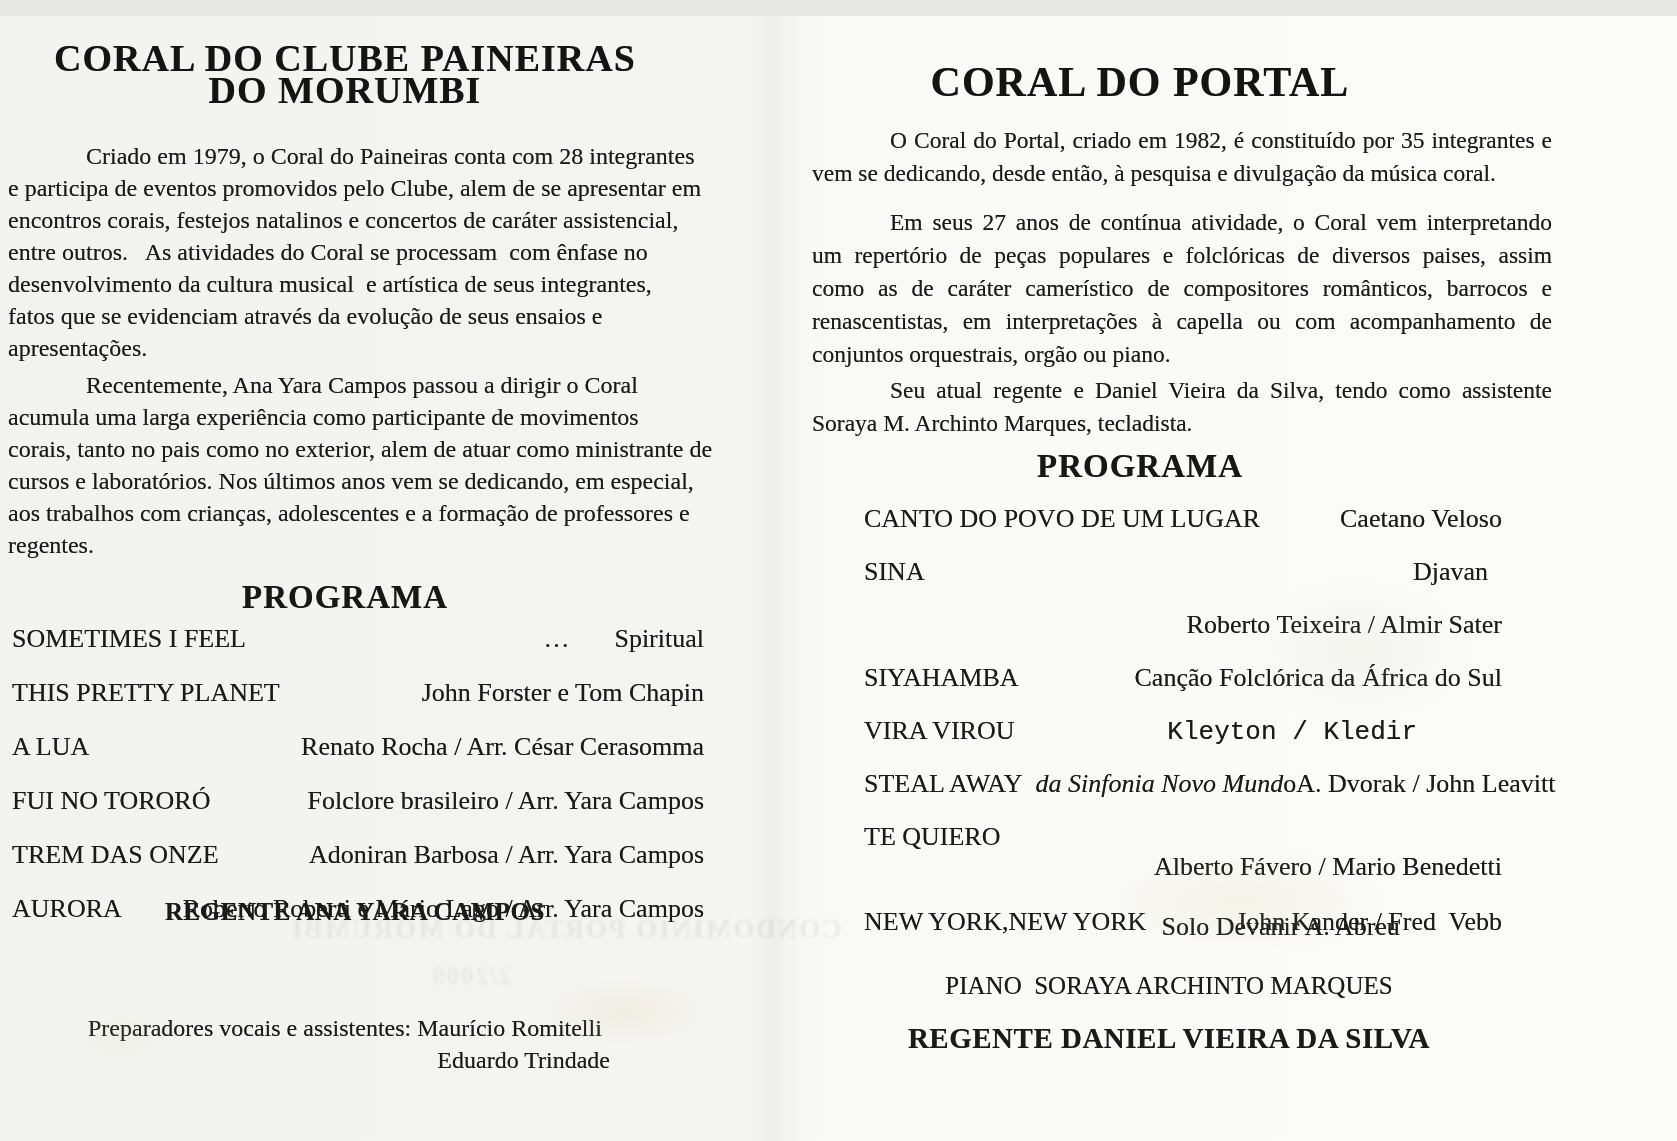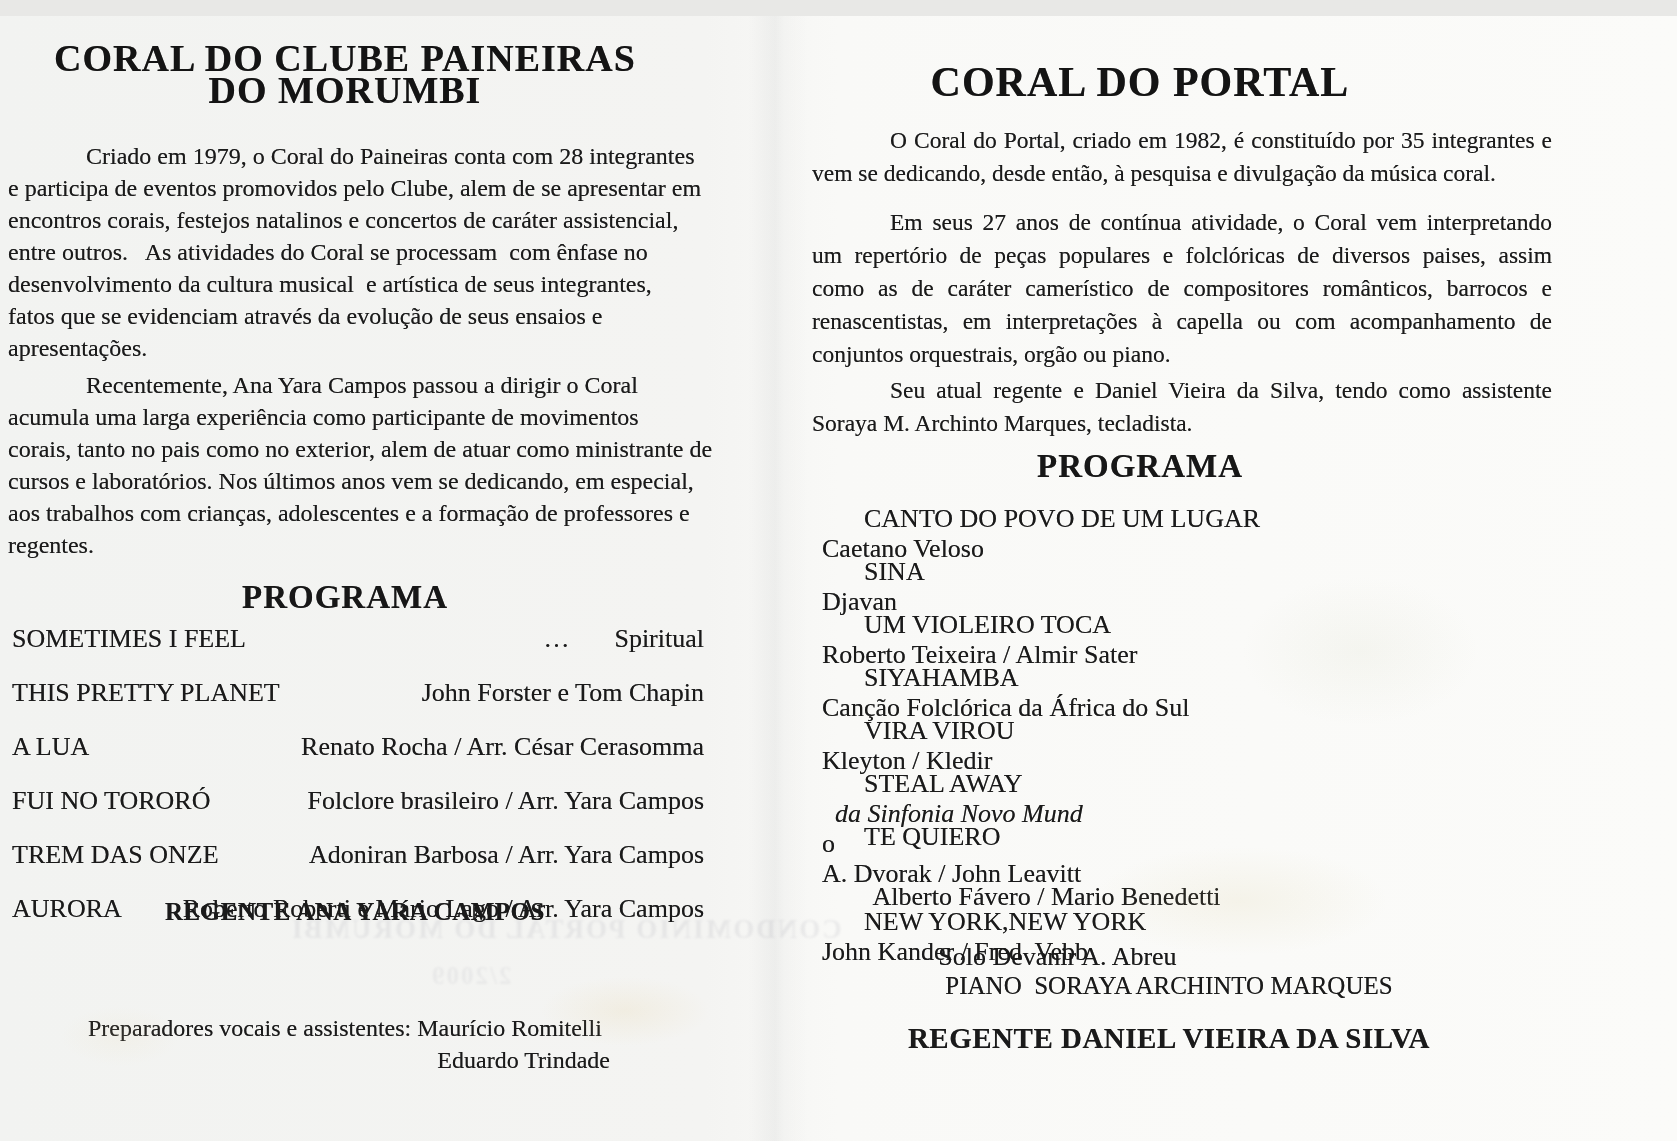--- a/index.html
+++ b/index.html
@@ -36,28 +36,28 @@
   .l-p2{top:353px;}
   .r-para{left:812px;width:740px;font-size:23.5px;}
   .r-p1{top:108px;}
   .r-p2{top:190px;}
   .r-p3{top:358px;}
   
   .rows{position:absolute;}
   .l-rows{left:12px;top:608px;width:692px;}
   .r-rows{left:822px;top:488px;width:680px;}
   .prow{display:flex;align-items:baseline;font-size:26px;height:32px;margin-bottom:22px;}
-  .r-rows .prow{margin-bottom:21px;flex-direction:column;}
+  .r-rows .prow{margin-bottom:21px;}
   .prow .sp{flex:1;}
   .ptitle{white-space:pre;}
   .pital{font-style:italic;white-space:pre;}
-  .composer{white-space:pre;text-align:right;}
+  .composer{white-space:pre;text-align:center;}
   .dots{margin-right:45px;}
   .r-rows .prow:nth-of-type(2) .composer{margin-right:14px;}   
-  .r-rows .prow:nth-of-type(5) .composer{margin-right:85px;}   
+  .r-rows .prow:nth-of-type(5) .composer{margin-right:85px;font-family:Liberation Mono, monospace;}   
   .r-rows .prow.tall{height:64px;margin-bottom:21px;}
   .composer2{display:block;padding-right:44px;white-space:pre;}
   .r-rows .ptitle{padding-left:42px;}
   
   .l-regente{left:0;top:882px;width:710px;font-weight:bold;font-size:25px;letter-spacing:.5px;}
   .l-prep{left:88px;top:996px;width:532px;font-size:24px;line-height:33px;}
   .l-prep .line2{text-align:right;padding-right:10px;}
   .r-piano{left:790px;top:956px;width:700px;padding-left:58px;font-size:25px;white-space:pre;box-sizing:border-box;}
   .r-regente{left:790px;top:1006px;width:700px;padding-left:58px;font-weight:bold;font-size:29px;letter-spacing:.5px;box-sizing:border-box;}
   
@@ -174,21 +174,20 @@
       <span class="ptitle">CANTO DO POVO DE UM LUGAR</span>
       <span class="sp"></span>
       <span class="composer">Caetano Veloso</span>
     </div>
     <div class="prow ink">
       <span class="ptitle">SINA</span>
       <span class="sp"></span>
       <span class="composer">Djavan</span>
     </div>
     <div class="prow ink">
-      <span class="ptitle">UM VIOLEIRO TOCA</span>
       <span class="sp"></span>
       <span class="composer">Roberto Teixeira / Almir Sater</span>
     </div>
     <div class="prow ink">
       <span class="ptitle">SIYAHAMBA</span>
       <span class="sp"></span>
       <span class="composer">Canção Folclórica da África do Sul</span>
     </div>
     <div class="prow ink">
       <span class="ptitle">VIRA VIROU</span>

